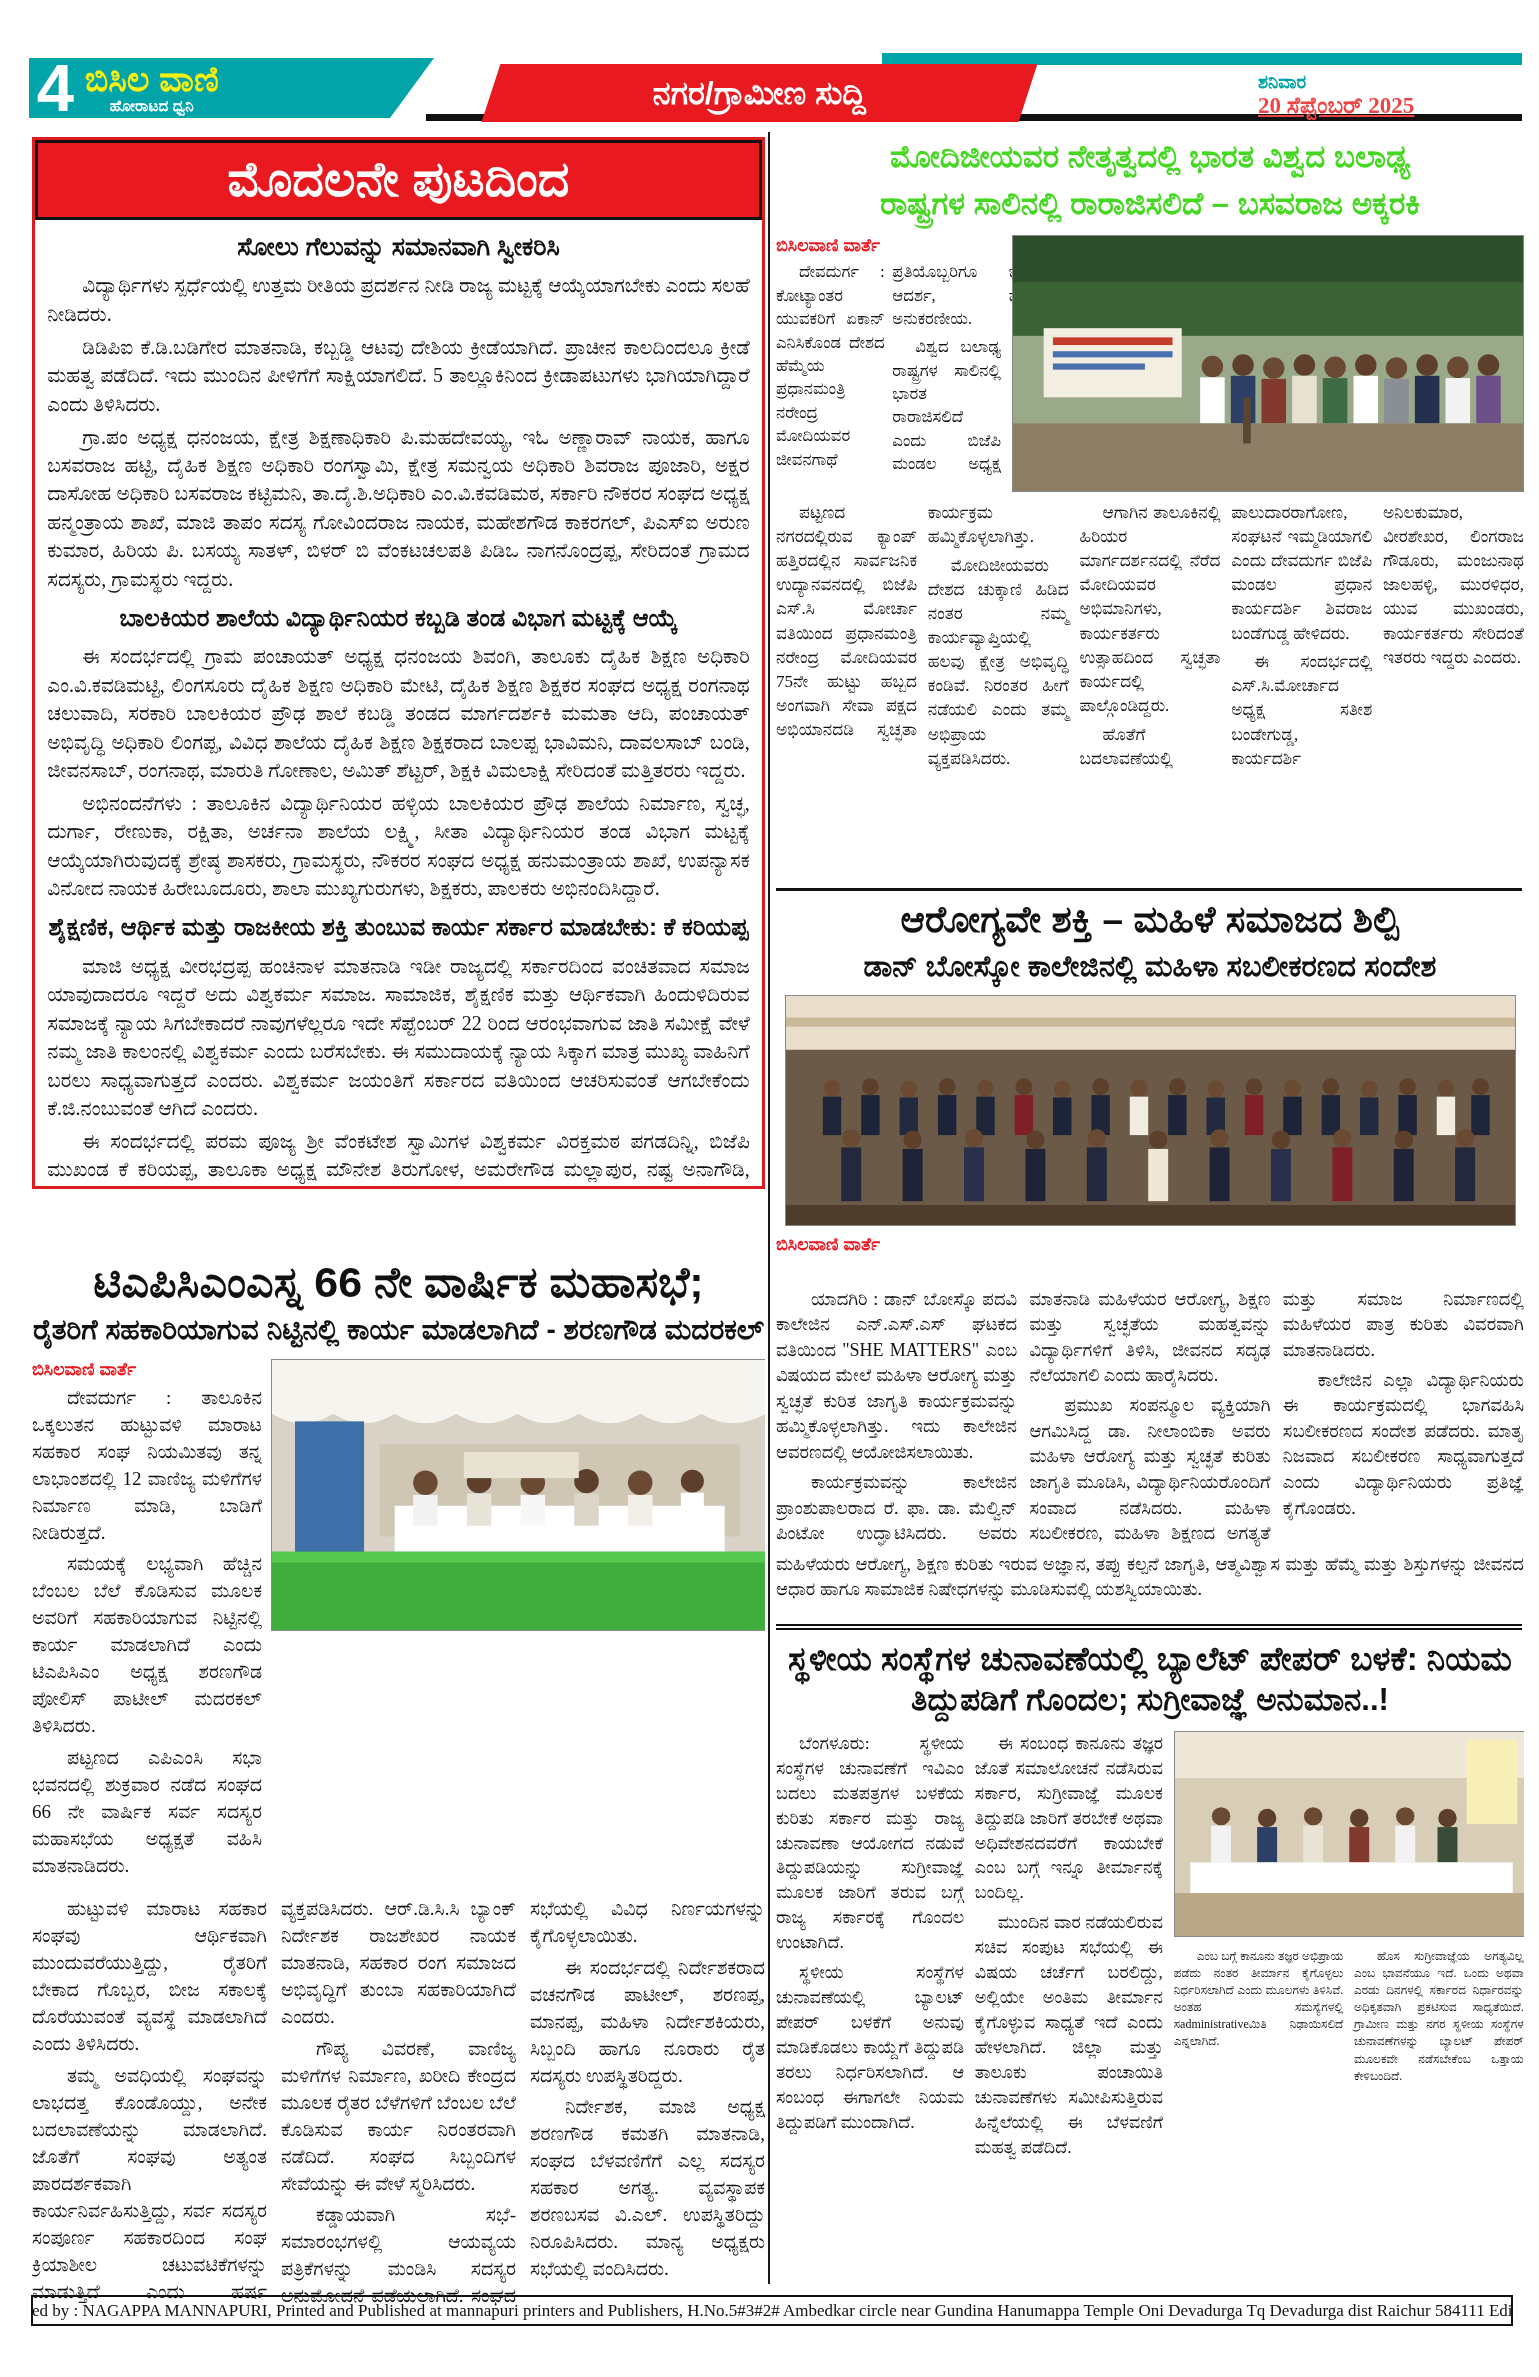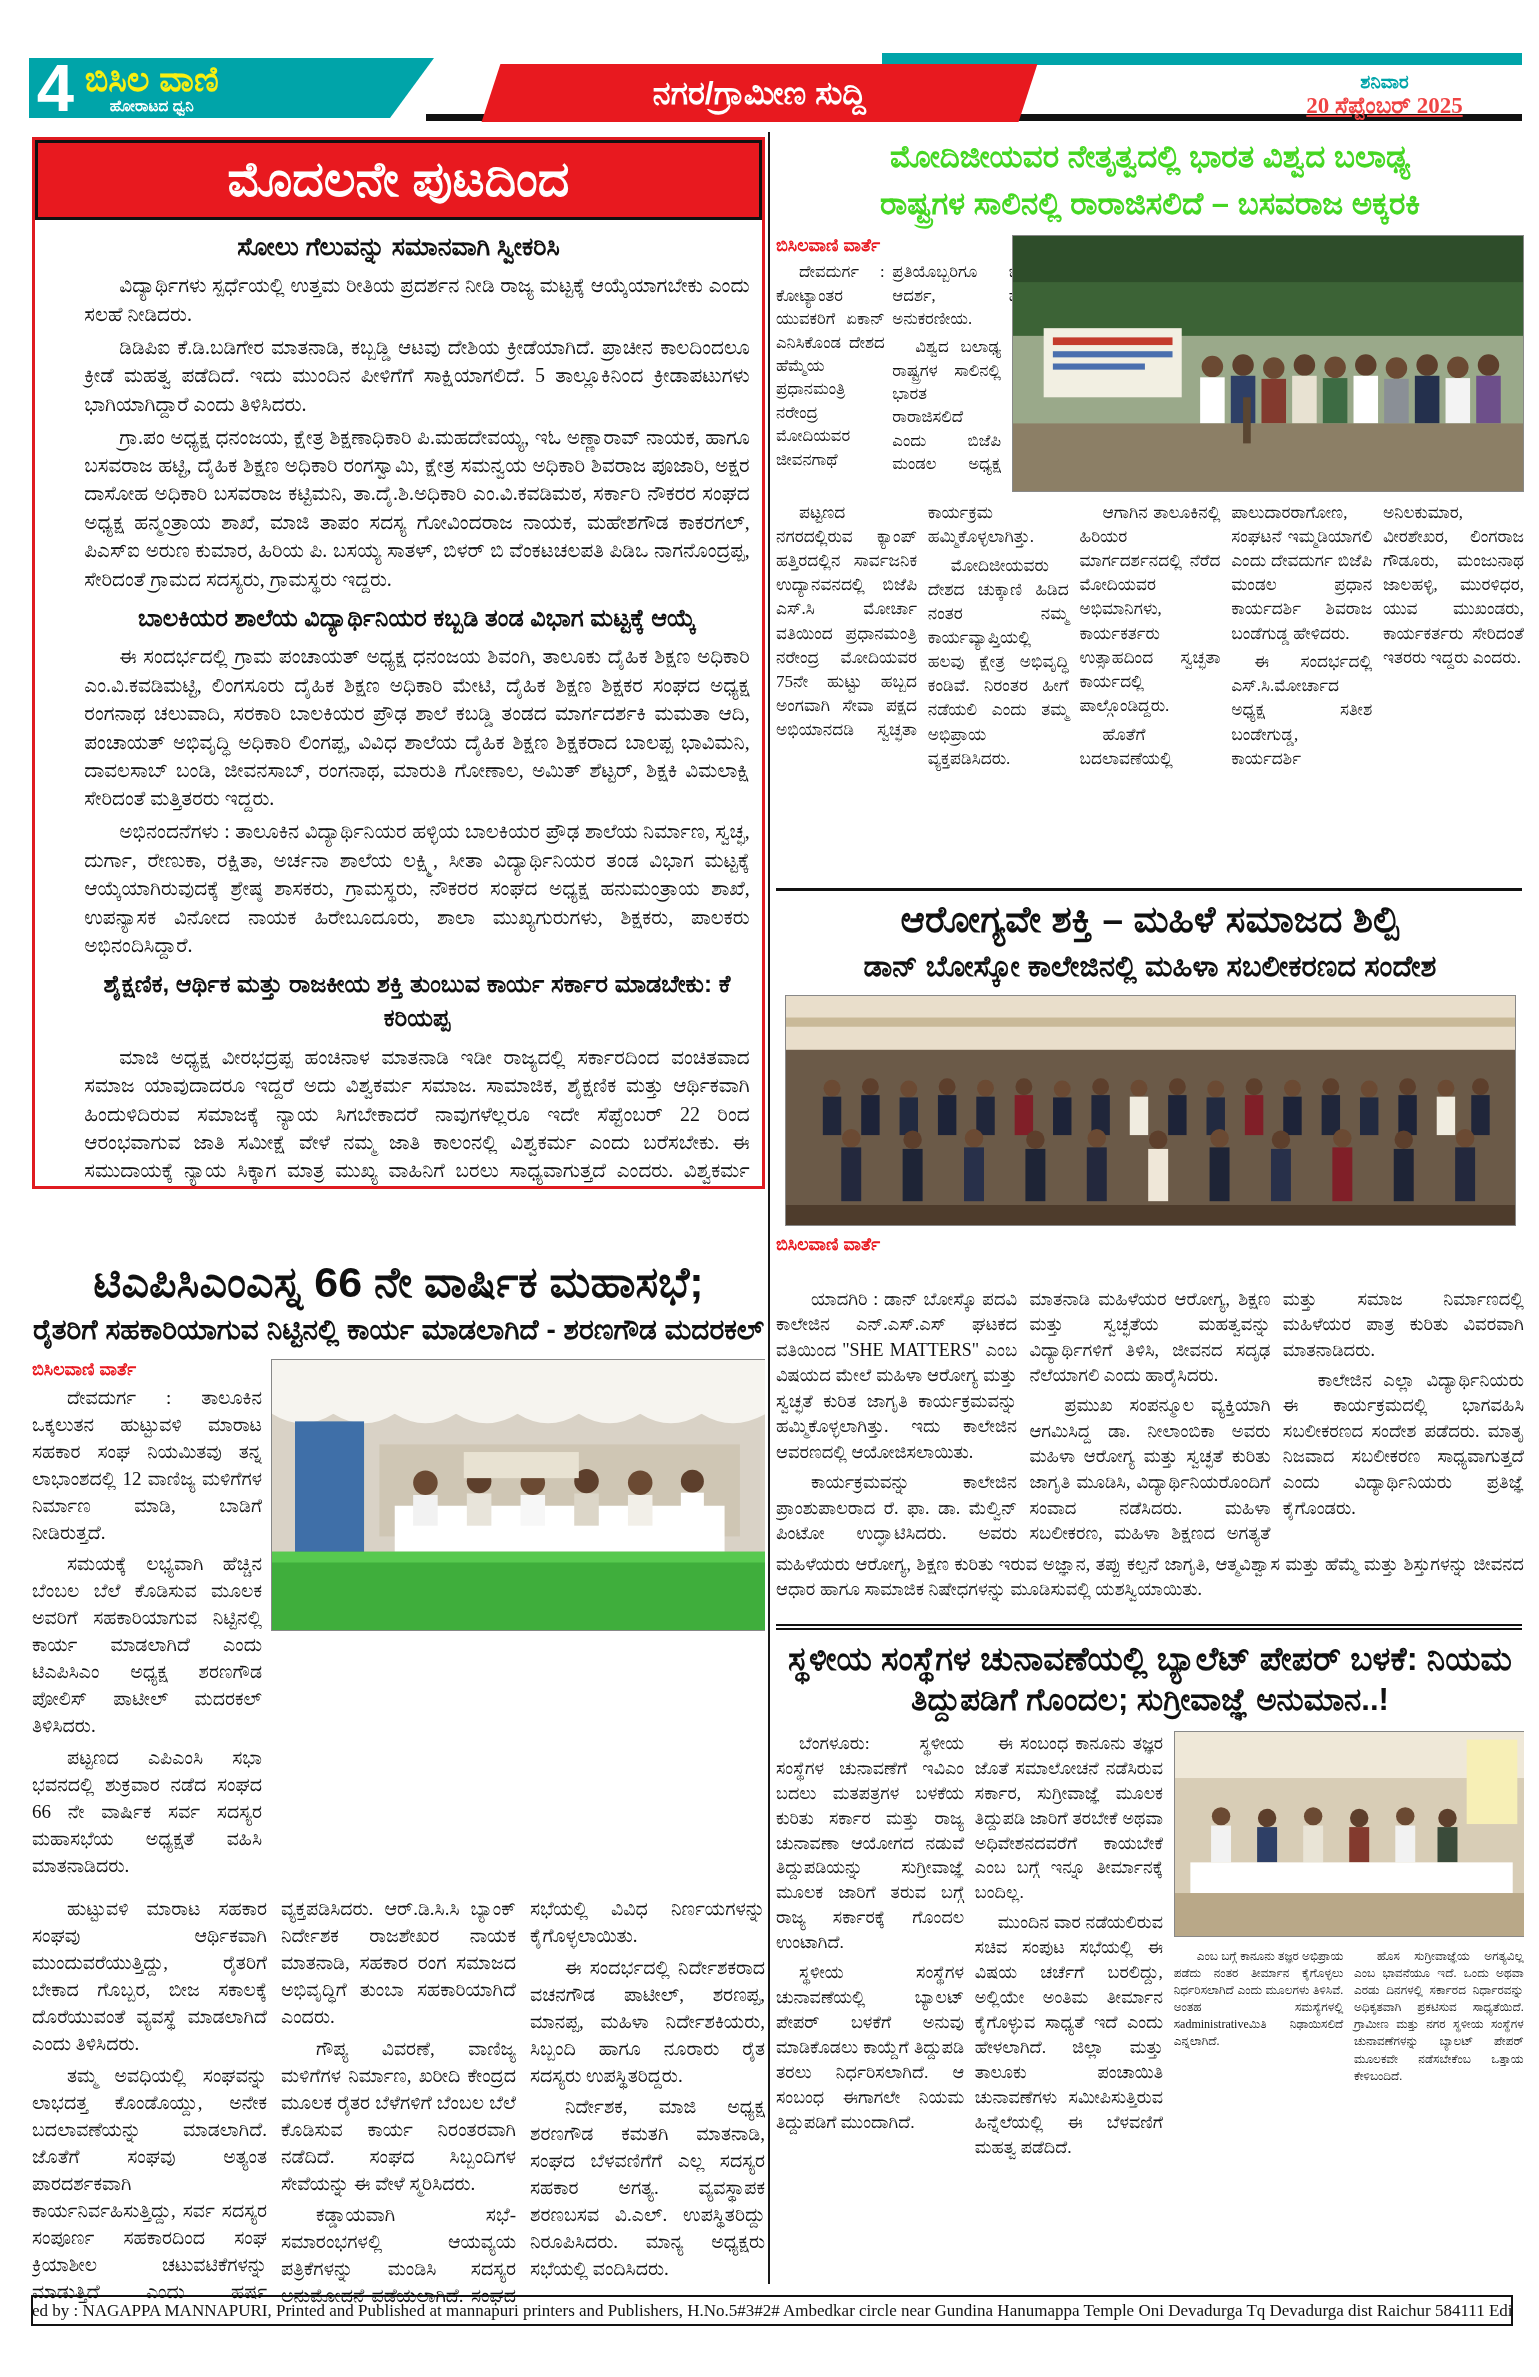--- a/index.html
+++ b/index.html
@@ -17,21 +17,21 @@
   .masttitle{font-family:"Liberation Sans",sans-serif;font-weight:bold;
              color:#f8ef12;font-size:35px;line-height:37px;text-align:center;}
   .masttag{font-family:"Liberation Sans",sans-serif;font-weight:bold;
            color:#ffffff;font-size:15.3px;line-height:18.4px;}
   .hdr-line{left:426px;top:114px;width:1096px;height:7px;background:#111;}
   .tealbar{left:882px;top:53px;width:640px;height:11.5px;background:#00a4a9;}
   .section-banner{left:491px;top:64px;width:537px;height:58px;background:#e8191f;
                   transform:skewX(-18deg);display:flex;align-items:center;justify-content:center;}
   .section-banner span{transform:skewX(18deg);font-family:"Liberation Sans",sans-serif;
                   font-weight:bold;color:#fff;font-size:32px;}
-  .datebox{left:1258px;top:71px;width:253px;text-align:center;}
+  .datebox{left:1258px;top:71px;width:253px;}
   .dayname{color:#00a4a9;font-weight:bold;font-size:18.4px;font-family:"Liberation Sans",sans-serif;}
   .dateline-date{color:#ef4444;font-weight:bold;font-size:23px;font-family:"Liberation Serif",serif;text-decoration:underline;}
 
   .vdivider{left:768px;top:132px;width:2.3px;height:2152px;background:#1a1a1a;}
 
   
   .body-txt{font-size:20px;line-height:1.42;text-align:justify;}
   .body-txt p{margin:0 0 4.6px 0;text-indent:35px;}
   .subhead{font-weight:bold;text-align:center;font-size:24px;margin:7.7px 0;
            font-family:"Liberation Sans",sans-serif;}
@@ -40,21 +40,21 @@
 
   
   .lead-box{left:32px;top:137px;width:733px;height:1052px;border:3.1px solid #e01b20;
             box-sizing:border-box;overflow:hidden;}
   .lead-banner{border:3.1px solid #111;background:#e8191f;margin:0;height:74px;
                display:flex;align-items:center;justify-content:center;}
   .lead-banner span{color:#fff;font-weight:bold;font-size:49px;
                font-family:"Liberation Sans",sans-serif;}
   .lead-sub{font-weight:bold;font-size:25px;text-align:center;margin:12.3px 0 9.2px 0;
             font-family:"Liberation Sans",sans-serif;}
-  .lead-body{padding:0 12.3px;margin-left:37px;}
+  .lead-body{padding:0 12.3px;}
 
   
   .tapcms{left:32px;top:1259px;width:733px;height:1081px;overflow:hidden;}
   .tapcms-h1{font-weight:bold;font-size:43px;text-align:center;line-height:1.1;
              font-family:"Liberation Sans",sans-serif;}
   .tapcms-h2{font-weight:bold;font-size:28px;text-align:center;margin-top:7.7px;
              font-family:"Liberation Sans",sans-serif;}
   .tapcms-row{display:flex;margin-top:12.3px;}
   .tapcms-left{width:230px;flex:none;}
   .tapcms-left .body-txt{font-size:19px;}

